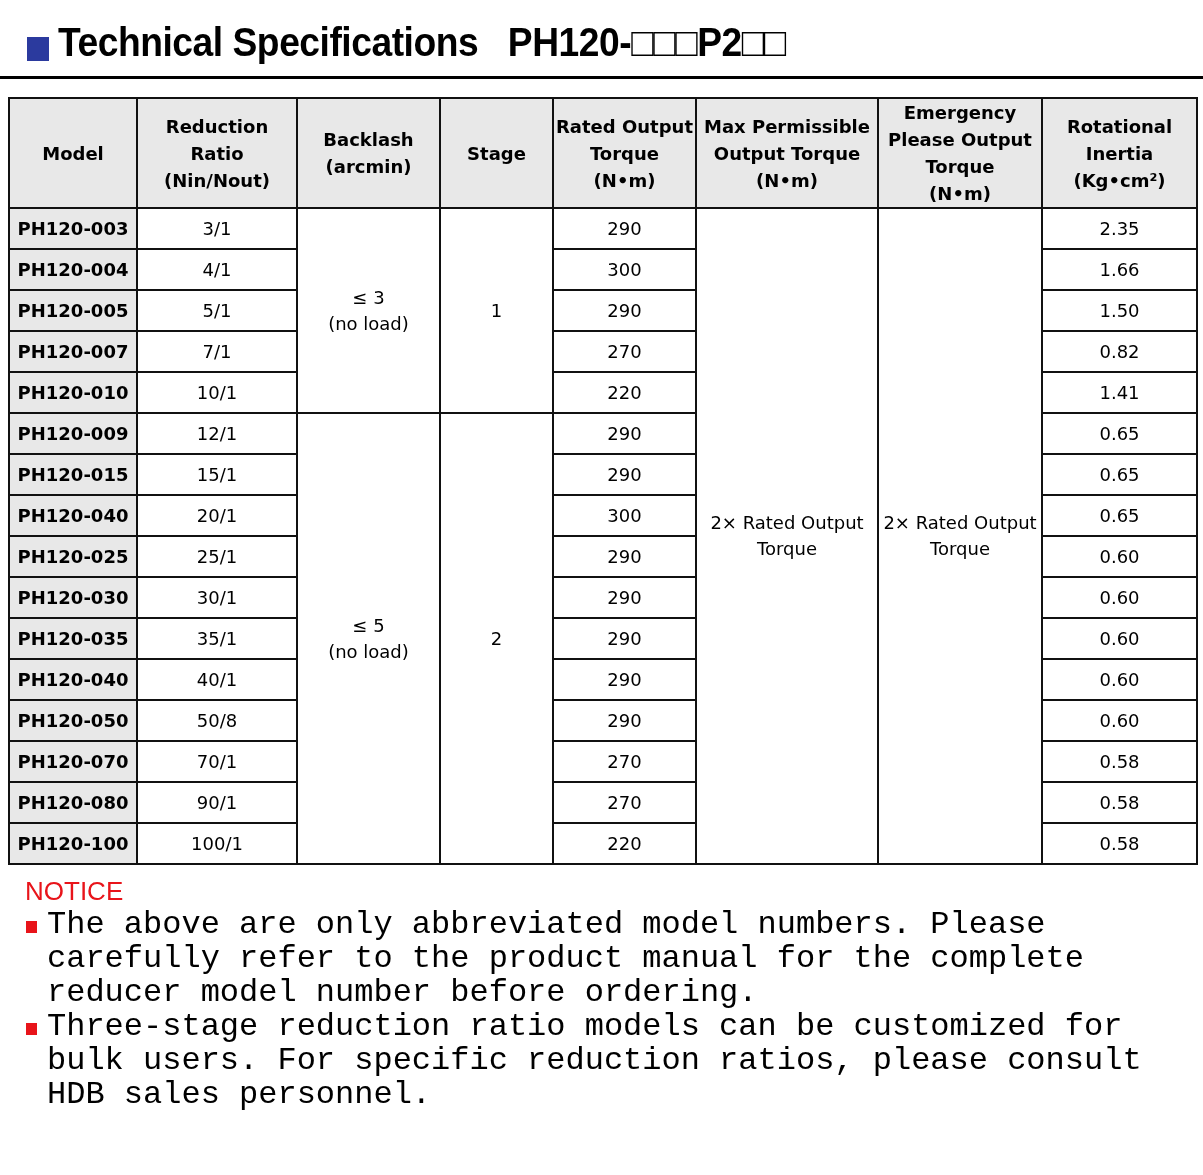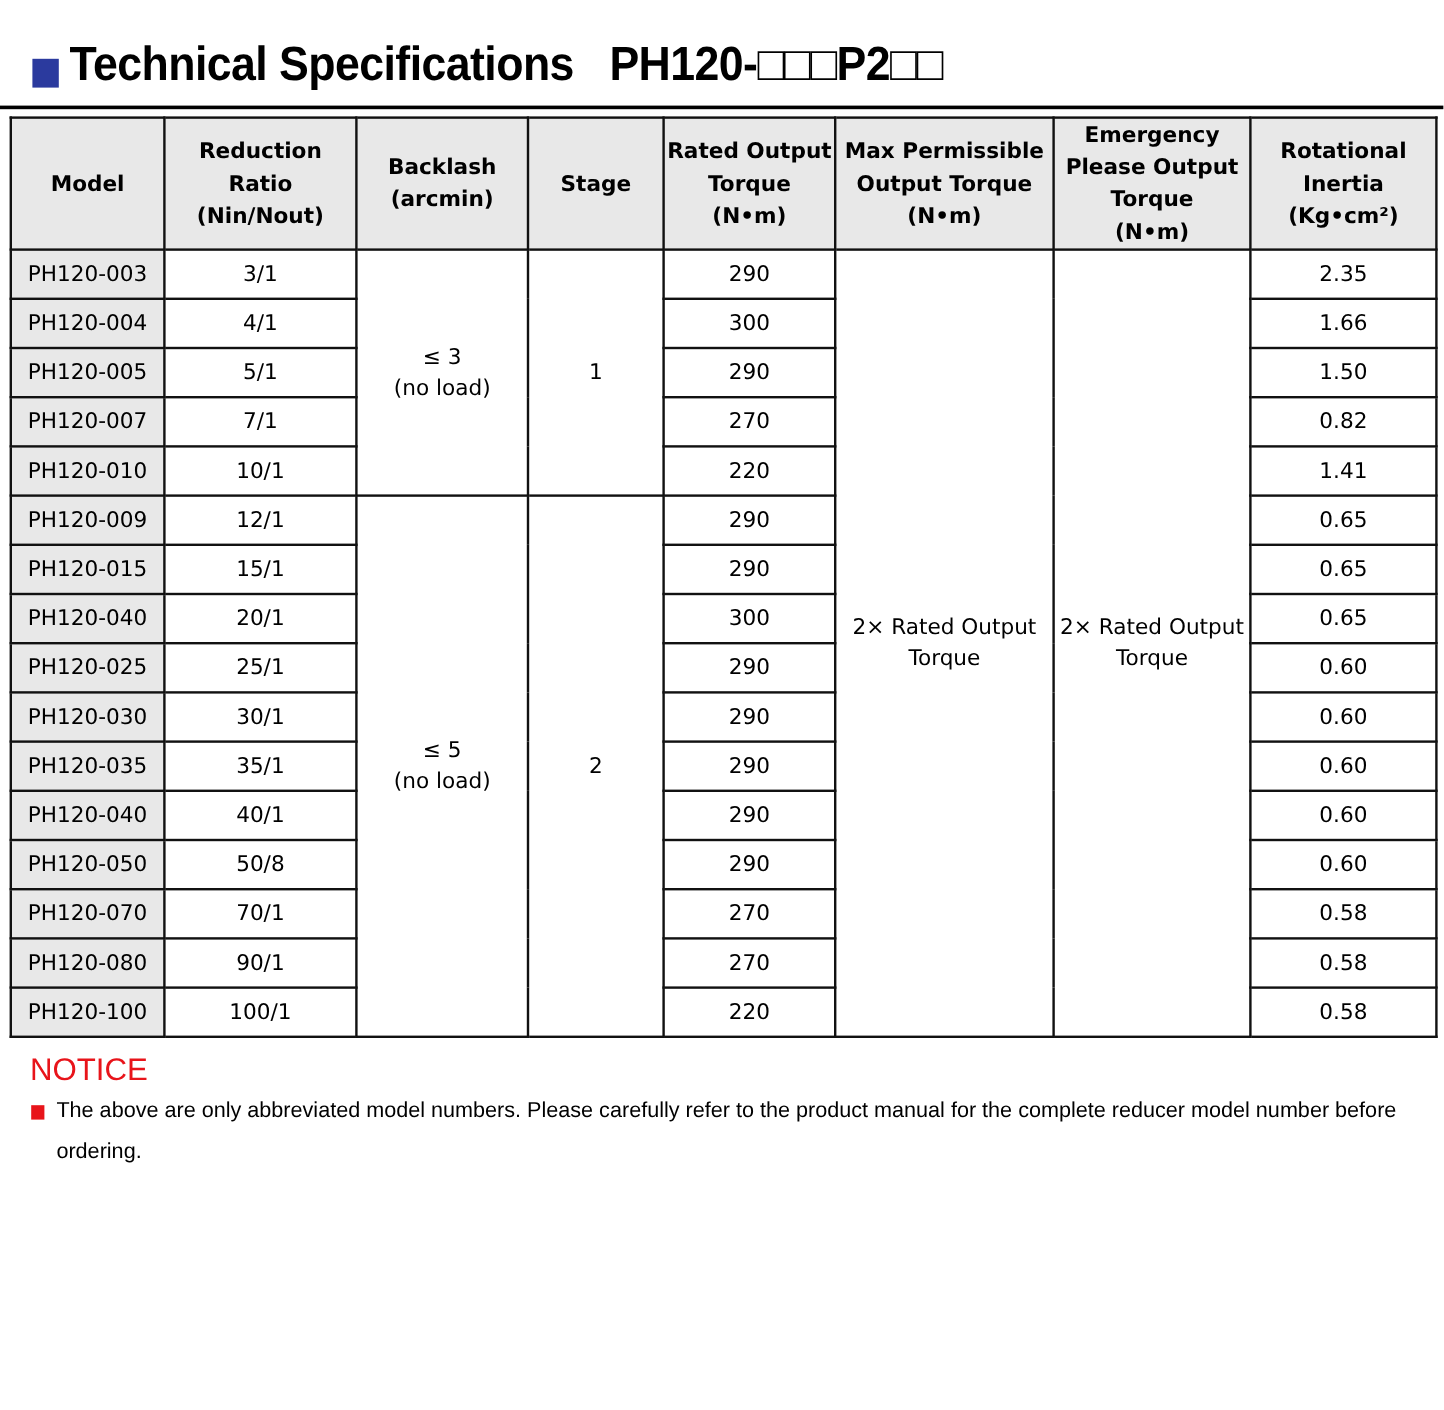--- a/index.html
+++ b/index.html
@@ -1,36 +1,36 @@
 <!DOCTYPE html>
 <html><head>
 <meta charset="utf-8">
 <style>
   html, body { margin:0; padding:0; background:#ffffff; }
   body { width:1203px; height:1175px; position:relative; font-family:"DejaVu Sans","Liberation Sans",sans-serif; color:#000; overflow:hidden; }
-  .title-bar { position:absolute; left:0; top:16px; width:1203px; height:76px;text-align:right; }
+  .title-bar { position:absolute; left:0; top:4px; width:1203px; height:76px;text-align:right; }
   .title-square { position:absolute; left:27px; top:33px; width:22px; height:24px; background:#2b3a9e; }
   .title-text { position:absolute; left:58px; top:16px; font-family:"Liberation Sans",sans-serif; font-weight:bold; font-size:40px; letter-spacing:-0.5px; white-space:pre; transform:scaleX(0.93); transform-origin:left center; }
   .title-rule { position:absolute; left:0; top:72px; width:1203px; height:3px; background:#000; }
 
   table.spec { position:absolute; left:8px; top:97px; border-collapse:collapse; table-layout:fixed; }
   table.spec td, table.spec th { border:2px solid #111; padding:0; text-align:center; vertical-align:middle; font-size:18px; line-height:26px; }
   table.spec th { background:#e8e8e8; font-weight:bold; font-size:18px; line-height:27px; height:97px; }
   table.spec td { height:39px; background:#fff; }
-  table.spec td.model { background:#e8e8e8; font-weight:normal; }
+  table.spec td.model { background:#e8e8e8; font-weight:bold; }
   table.spec col.c1 { width:128px; } table.spec col.c2 { width:160px; }
   table.spec col.c3 { width:143px; } table.spec col.c4 { width:113px; }
   table.spec col.c5 { width:143px; } table.spec col.c6 { width:182px; }
   table.spec col.c7 { width:164px; } table.spec col.c8 { width:155px; }
   .merged-text { display:block; line-height:26px; }
 
   .notice { position:absolute; left:25px; top:874px; width:1160px; }
   .notice-title { color:#e8141a; font-weight:normal; font-size:26px; font-family:"Liberation Sans",sans-serif; line-height:34px; }
   .notice-list { list-style:none; margin:0; padding:0; }
-  .notice-item { position:relative; padding-left:22px; font-family:Liberation Sans, sans-serif; font-size:18px; line-height:34px; }
+  .notice-item { position:relative; padding-left:22px; font-family:Liberation Mono, monospace; font-size:32px; line-height:34px; }
   .bullet { position:absolute; left:1px; top:13px; width:11px; height:12px; background:#e8141a; }
 </style>
 </head>
 <body>
 
 <div class="title-bar">
   <div class="title-square"></div>
   <div class="title-text">Technical Specifications   PH120-□□□P2□□</div>
   <div class="title-rule"></div>
 </div>
@@ -176,14 +176,18 @@
   </tbody>
 </table>
 
 <div class="notice">
   <div class="notice-title">NOTICE</div>
   <ul class="notice-list">
     <li class="notice-item">
       <span class="bullet"></span>
       <span>The above are only abbreviated model numbers. Please carefully refer to the product manual for the complete reducer model number before ordering.</span>
     </li>
+    <li class="notice-item">
+      <span class="bullet"></span>
+      <span>Three-stage reduction ratio models can be customized for bulk users. For specific reduction ratios, please consult HDB sales personnel.</span>
+    </li>
   </ul>
 </div>
 
 </body></html>

